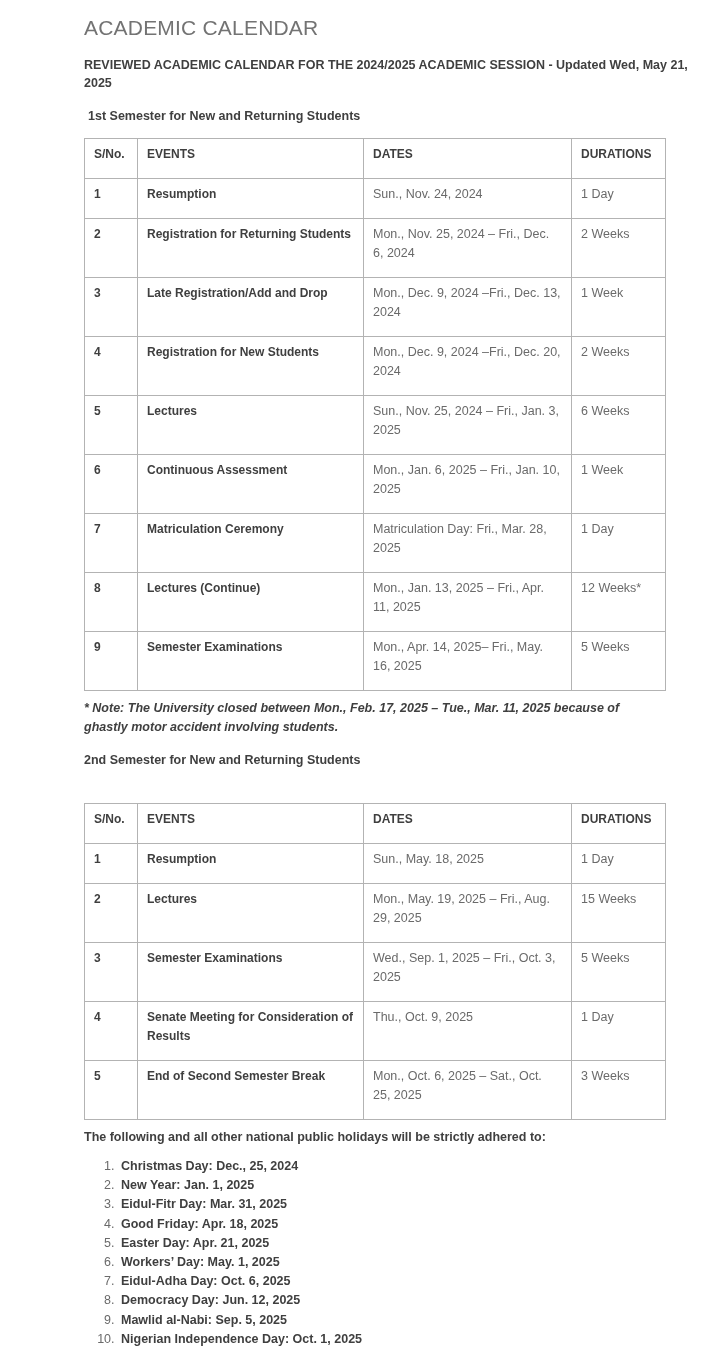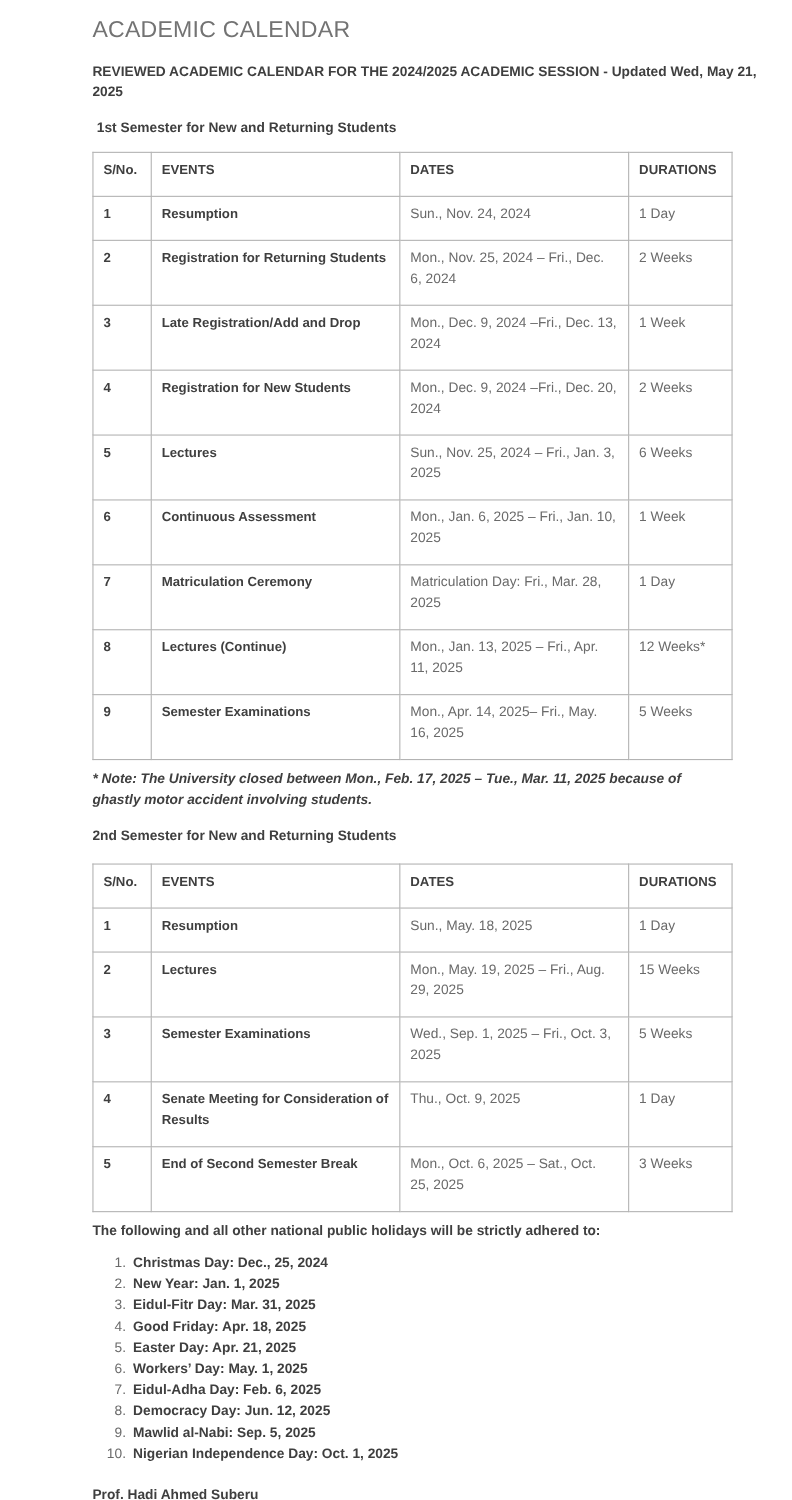--- a/index.html
+++ b/index.html
@@ -67,21 +67,21 @@
   }
   .note {
     font-size: 12.5px;
     font-weight: 700;
     font-style: italic;
     color: #3f3f3f;
     line-height: 19px;
     width: 581px;
     margin: 4px 0 16px 0;
   }
-  .sem2-heading { margin-top: 2px; margin-bottom: 18px; }
+  .sem2-heading { margin-top: 2px; margin-bottom: 36px; }
   .holidays-intro {
     font-size: 12.5px;
     font-weight: 700;
     color: #3f3f3f;
     line-height: 18px;
     margin-top: 3px;
     margin-bottom: 11px;
   }
   ol.holidays {
     margin: 0 0 0 0;
@@ -264,21 +264,21 @@
       <li><span>New Year: Jan. 1, 2025</span></li>
 
       <li><span>Eidul-Fitr Day: Mar. 31, 2025</span></li>
 
       <li><span>Good Friday: Apr. 18, 2025</span></li>
 
       <li><span>Easter Day: Apr. 21, 2025</span></li>
 
       <li><span>Workers’ Day: May. 1, 2025</span></li>
 
-      <li><span>Eidul-Adha Day: Feb. 6, 2025</span></li>
+      <li><span>Eidul-Adha Day: Oct. 6, 2025</span></li>
 
       <li><span>Democracy Day: Jun. 12, 2025</span></li>
 
       <li><span>Mawlid al-Nabi: Sep. 5, 2025</span></li>
 
       <li><span>Nigerian Independence Day: Oct. 1, 2025</span></li>
     </ol>
 
   <p class="footer-name">Prof. Hadi Ahmed Suberu</p>
 

